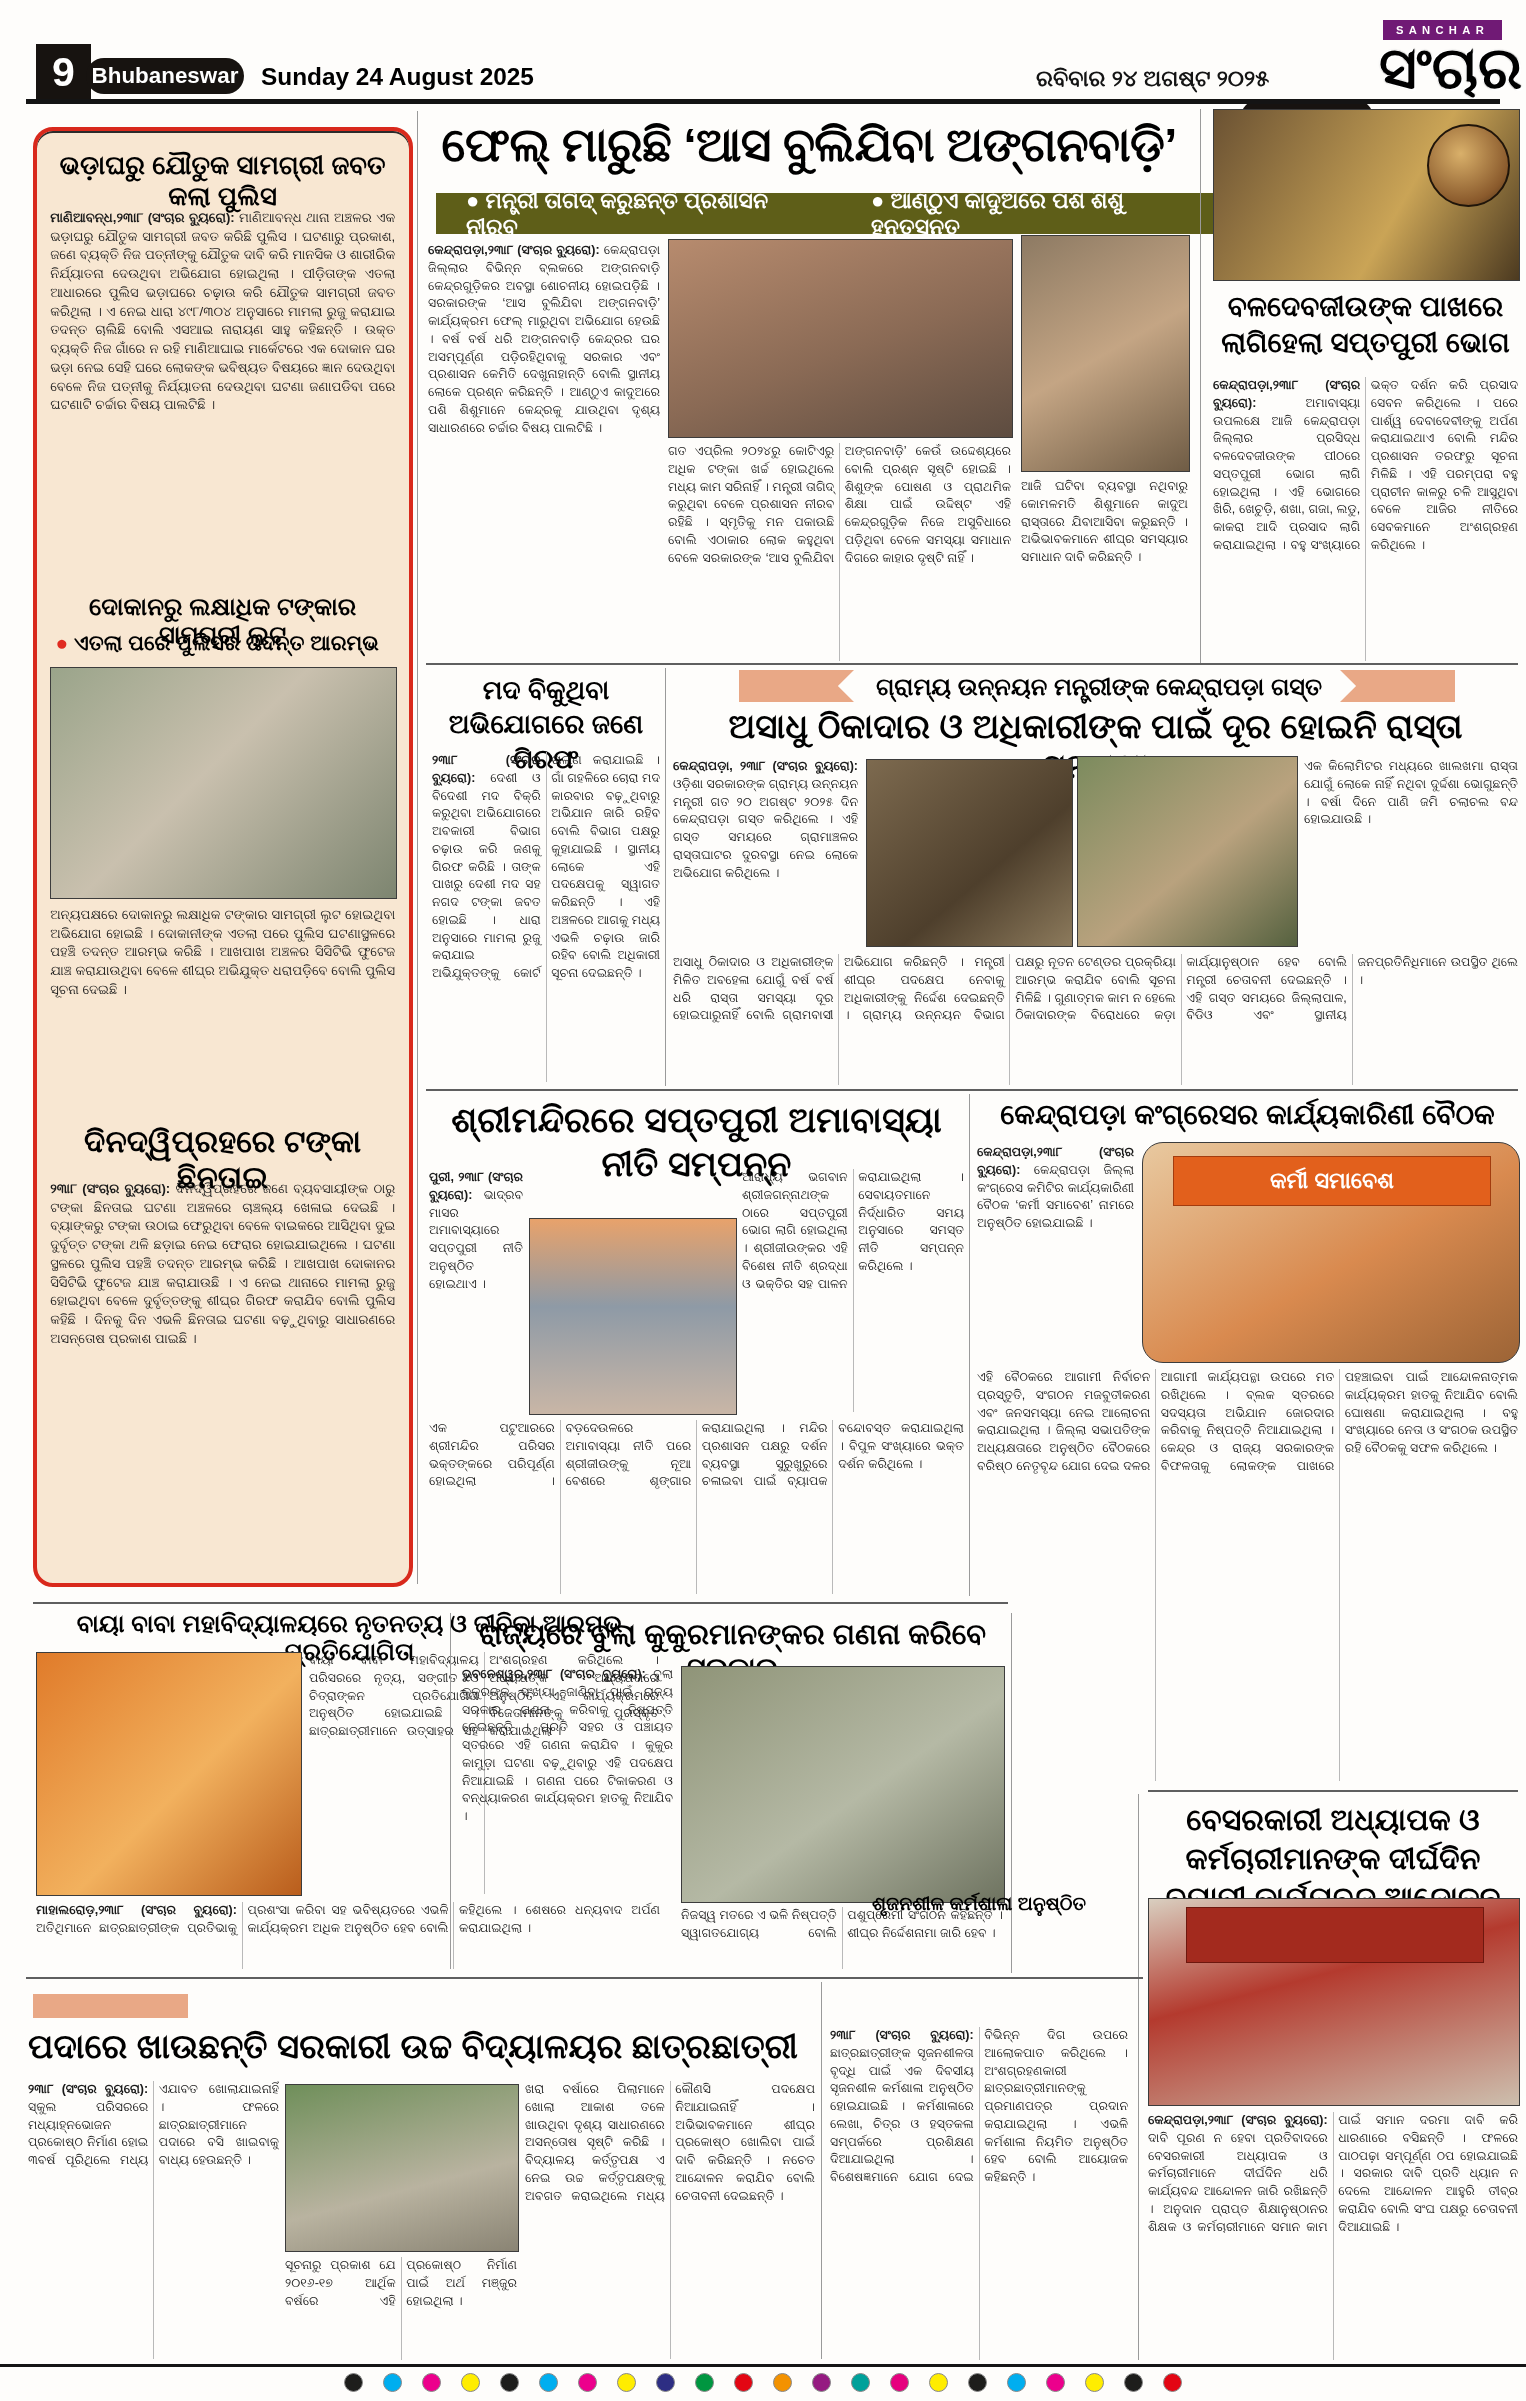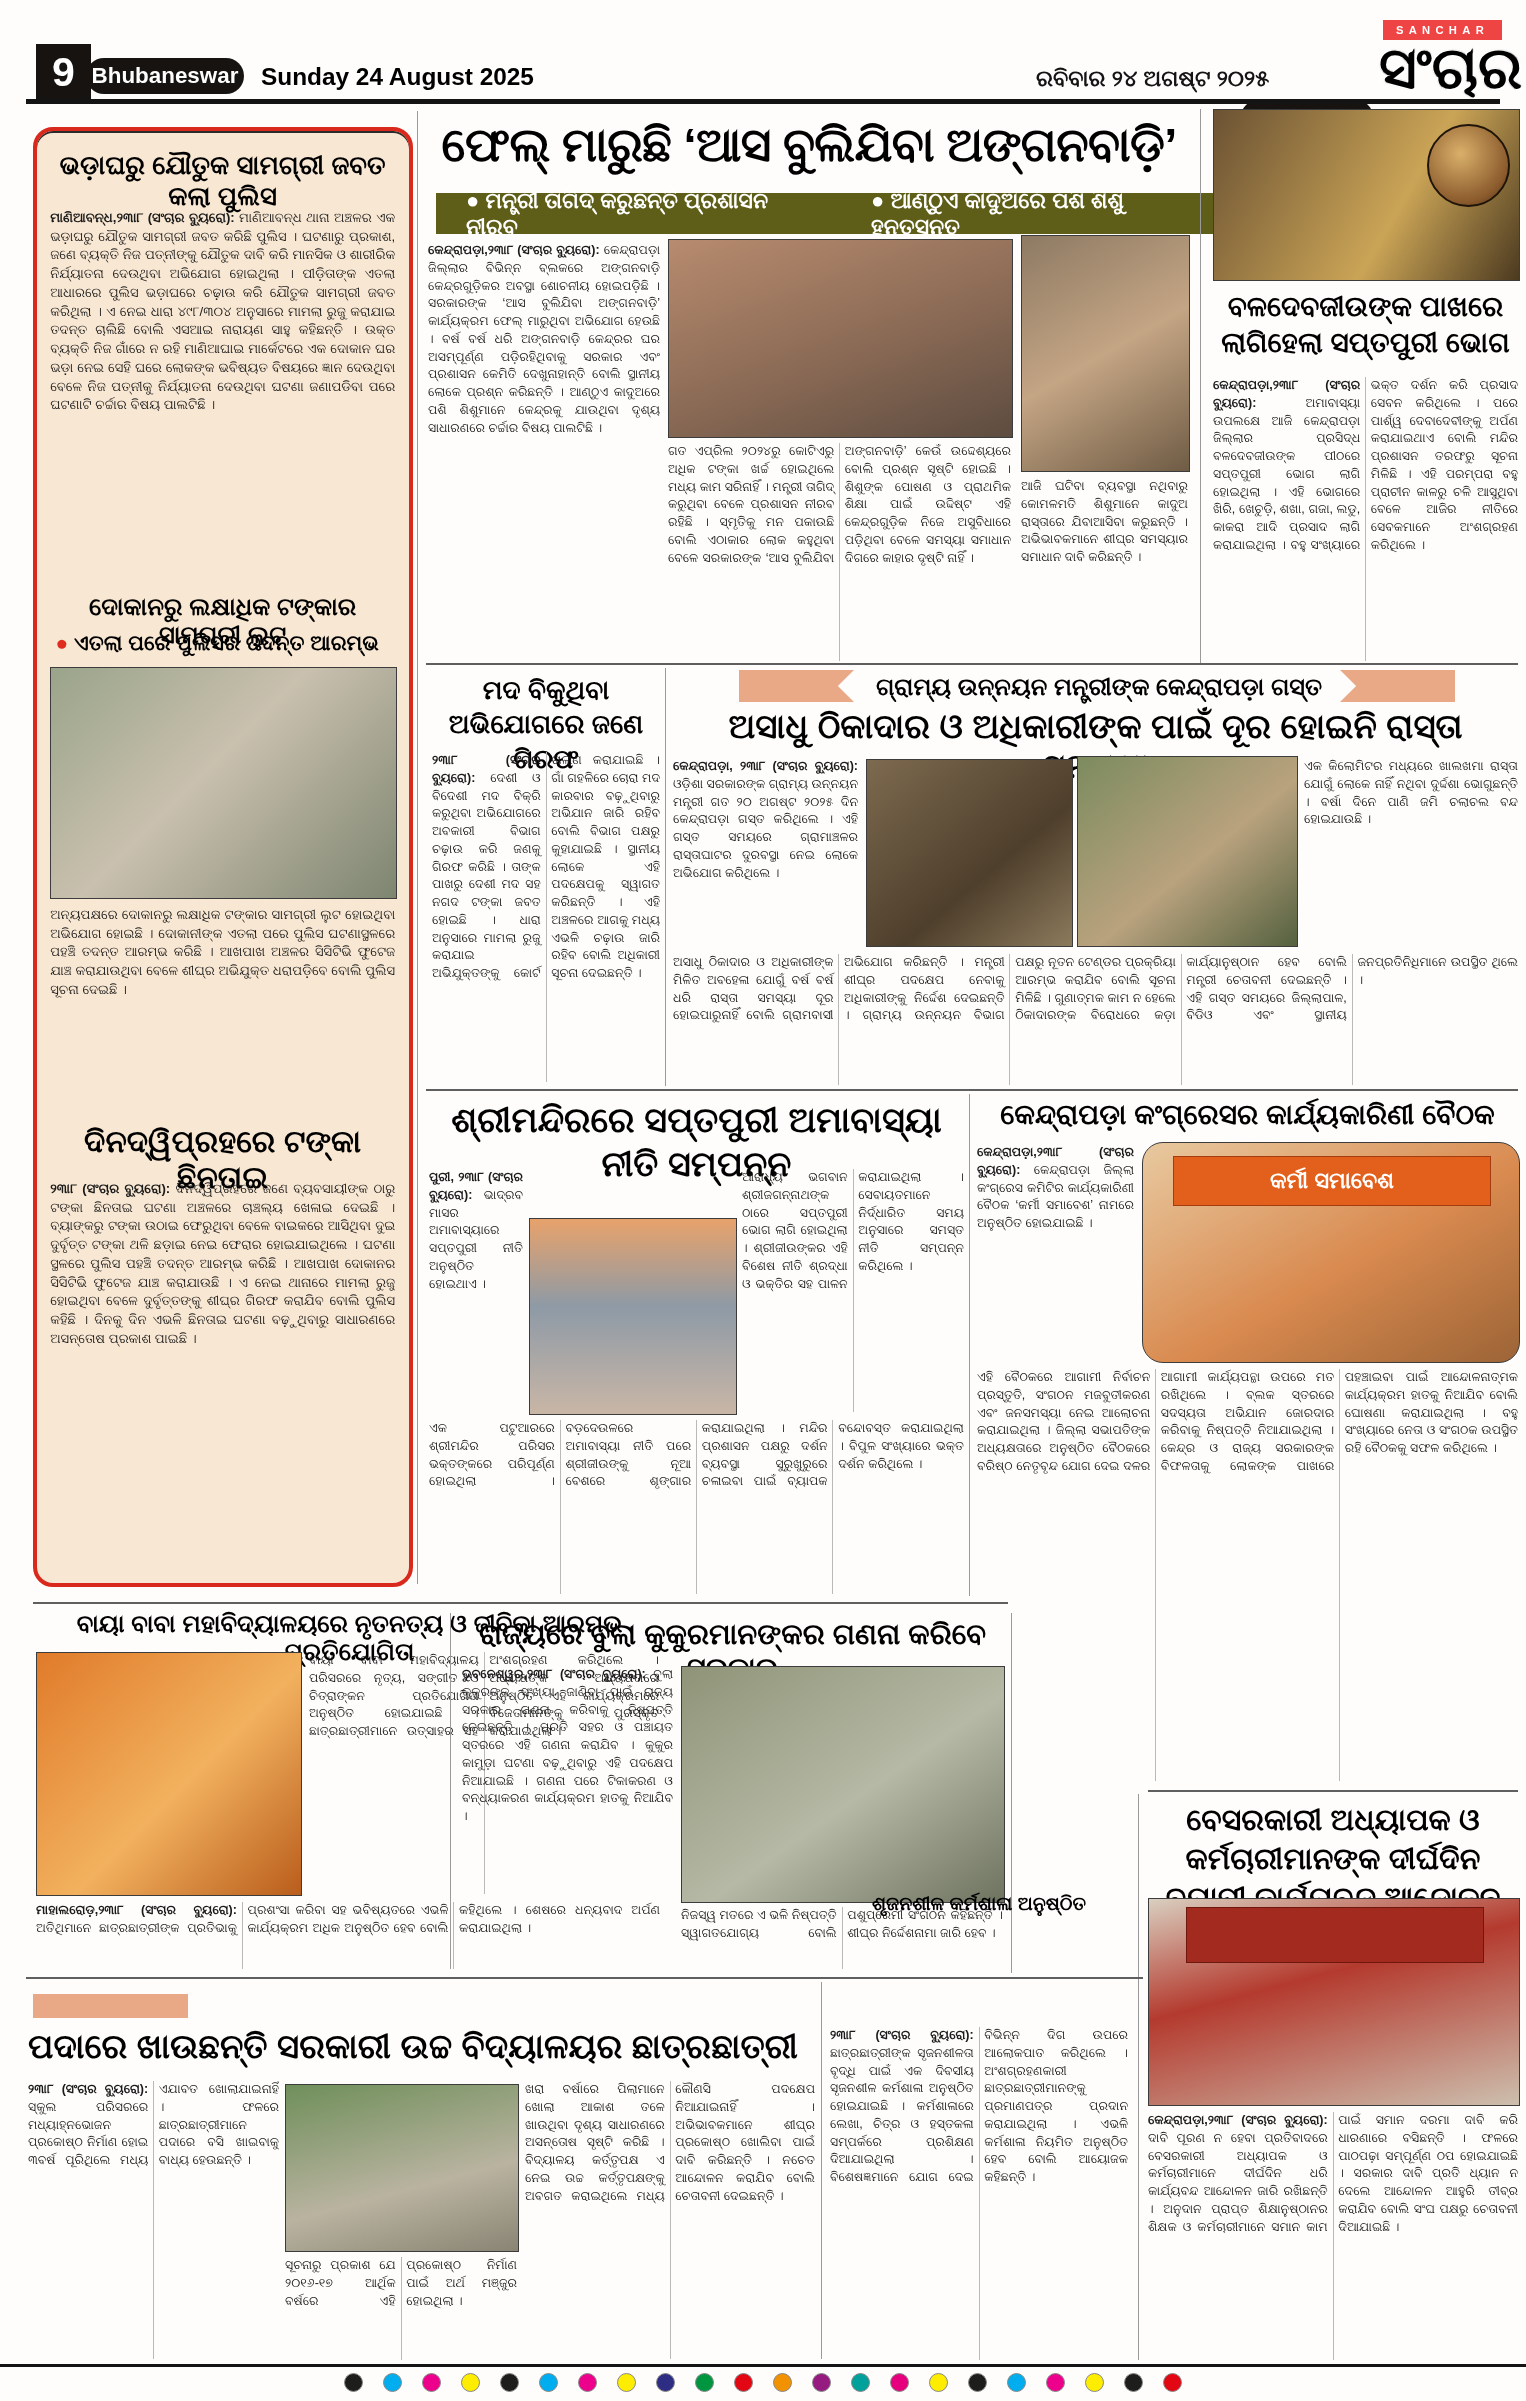--- a/index.html
+++ b/index.html
@@ -51,21 +51,21 @@
       <span>9</span>
     </div>
   <div class="a pill" style="left:86px;top:58px;width:158px;height:36px;font-size:22.4px;">
       <span>Bhubaneswar</span>
     </div>
   <div class="a h" style="left:261px;top:63px;font-size:24.4px;">Sunday 24 August 2025</div>
   <div class="a" style="left:1036px;top:66px;font-size:22.4px;font-weight:700;">ରବିବାର ୨୪ ଅଗଷ୍ଟ ୨୦୨୫</div>
   <div class="a pill" style="left:1241px;top:63px;width:132px;height:34px;font-size:19px;margin-top:37px;">
       <span>ଭୁବନେଶ୍ୱର</span>
     </div>
-  <div class="a" style="left:1383px;top:20px;width:119px;height:20px;background:#ef4444;color:#fff;display:flex;align-items:center;justify-content:center;font-size:11.2px;letter-spacing:5.3px;font-weight:700;">
+  <div class="a" style="left:1383px;top:20px;width:119px;height:20px;background:#701a75;color:#fff;display:flex;align-items:center;justify-content:center;font-size:11.2px;letter-spacing:5.3px;font-weight:700;">
       <span>SANCHAR</span>
     </div>
   <div class="a h" style="left:1379px;top:34px;font-size:58px;text-shadow:2px 2px 0 #fff,-1.3px -1.3px 0 #fff,0 0 1.3px #000;">ସଂଚାର</div>
   <div class="a" style="left:26.4px;top:99px;width:1474px;height:5.3px;background:#141414;"></div>
 
   <div class="creambox" style="left:33px;top:127px;width:372px;height:1452px;">
     <div class="a h ctr" style="left:10.6px;top:18.5px;width:350px;font-size:26px;">ଭଡ଼ାଘରୁ ଯୌତୁକ ସାମଗ୍ରୀ ଜବତ କଲା ପୁଲିସ</div>
     <div class="a b" style="left:13.2px;top:78px;width:345px;height:376px;font-size:13.2px;">
       <b class="dl">ମାଣିଆବନ୍ଧ,୨୩ା୮ (ସଂଚାର ବ୍ୟୁରୋ):</b>
       <span>ମାଣିଆବନ୍ଧ ଥାନା ଅଞ୍ଚଳର ଏକ ଭଡ଼ାଘରୁ ଯୌତୁକ ସାମଗ୍ରୀ ଜବତ କରିଛି ପୁଲିସ । ଘଟଣାରୁ ପ୍ରକାଶ, ଜଣେ ବ୍ୟକ୍ତି ନିଜ ପତ୍ନୀଙ୍କୁ ଯୌତୁକ ଦାବି କରି ମାନସିକ ଓ ଶାରୀରିକ ନିର୍ଯ୍ୟାତନା ଦେଉଥିବା ଅଭିଯୋଗ ହୋଇଥିଲା । ପୀଡ଼ିତାଙ୍କ ଏତଲା ଆଧାରରେ ପୁଲିସ ଭଡ଼ାଘରେ ଚଢ଼ାଉ କରି ଯୌତୁକ ସାମଗ୍ରୀ ଜବତ କରିଥିଲା । ଏ ନେଇ ଧାରା ୪୯୮/୩୦୪ ଅନୁସାରେ ମାମଲା ରୁଜୁ କରାଯାଇ ତଦନ୍ତ ଚାଲିଛି ବୋଲି ଏସଆଇ ନାରାୟଣ ସାହୁ କହିଛନ୍ତି । ଉକ୍ତ ବ୍ୟକ୍ତି ନିଜ ଗାଁରେ ନ ରହି ମାଣିଆଘାଇ ମାର୍କେଟରେ ଏକ ଦୋକାନ ଘର ଭଡ଼ା ନେଇ ସେହି ଘରେ ଲୋକଙ୍କ ଭବିଷ୍ୟତ ବିଷୟରେ ଜ୍ଞାନ ଦେଉଥିବା ବେଳେ ନିଜ ପତ୍ନୀକୁ ନିର୍ଯ୍ୟାତନା ଦେଉଥିବା ଘଟଣା ଜଣାପଡିବା ପରେ ଘଟଣାଟି ଚର୍ଚ୍ଚାର ବିଷୟ ପାଲଟିଛି ।</span>

